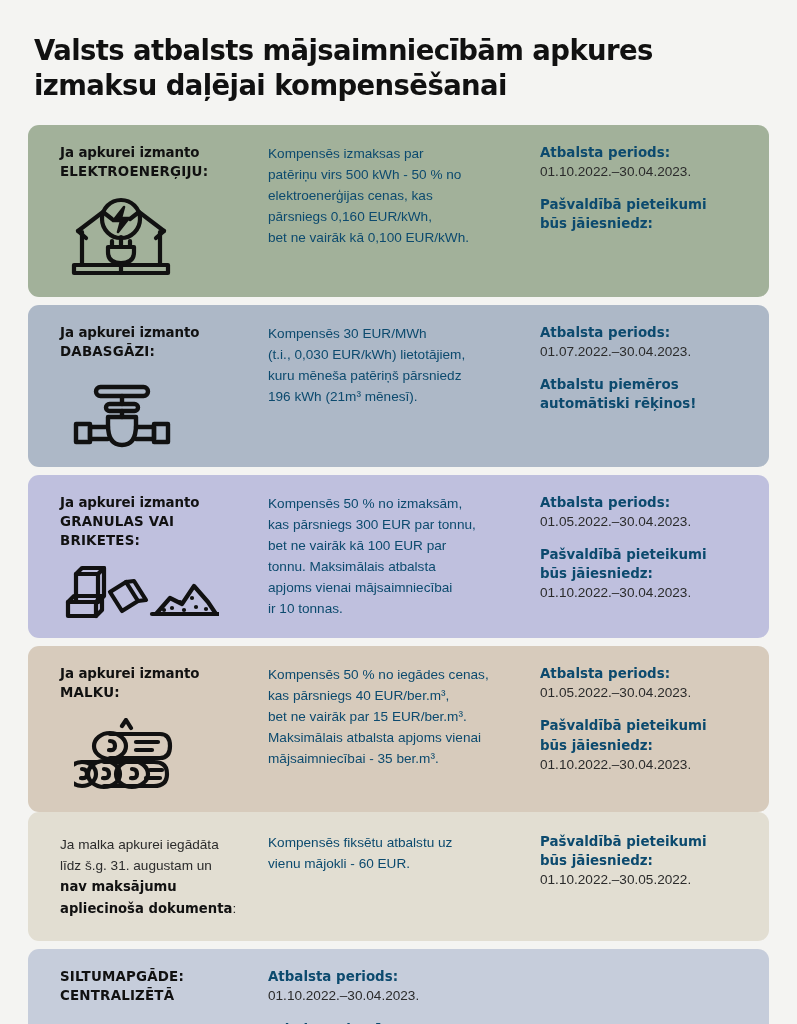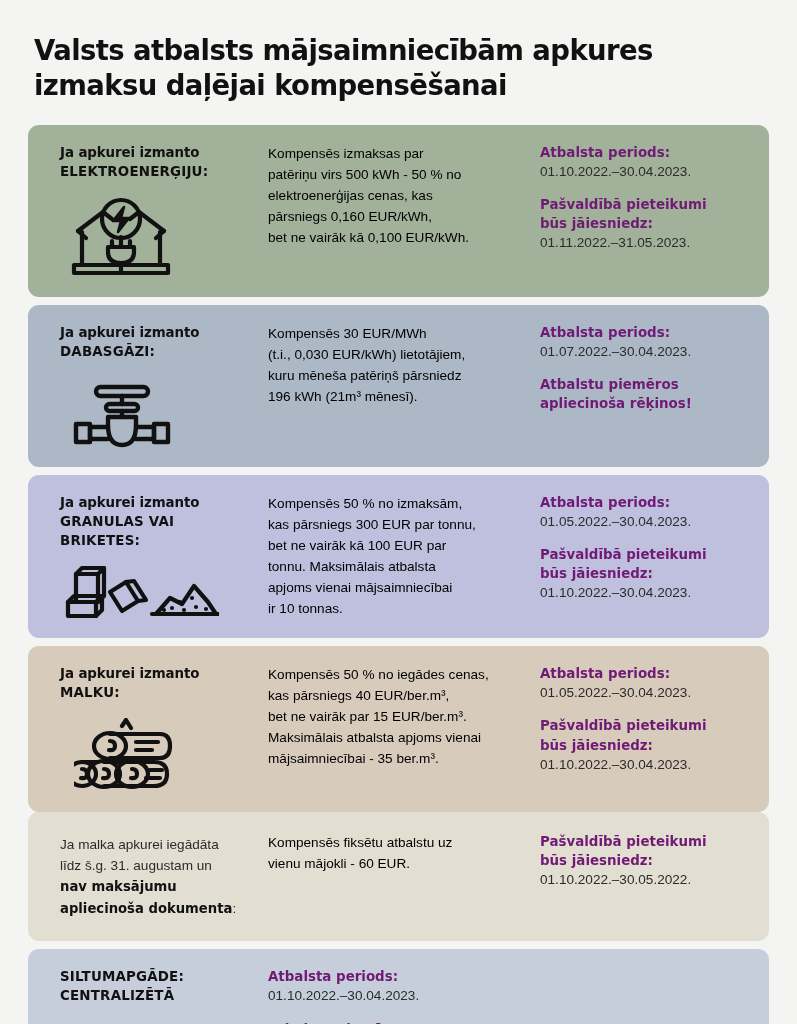--- a/index.html
+++ b/index.html
@@ -66,33 +66,33 @@
     color: #111111;
   }
   .head-line.caps {
     letter-spacing: 0.2px;
   }
 
   .body-text {
     font-family: "Liberation Sans", sans-serif;
     font-size: 13.6px;
     line-height: 1.55;
-    color: #000000;
+    color: #0c4a6e;
     white-space: pre-line;
   }
 
   .right-block { margin-bottom: 13px; }
   .right-block:last-child { margin-bottom: 0; }
 
   .right-label {
     font-family: "DejaVu Sans", sans-serif;
     font-weight: bold;
     font-size: 13.4px;
     line-height: 1.42;
-    color: #701a75;
+    color: #0c4a6e;
     white-space: pre-line;
   }
   .right-value {
     font-family: "Liberation Sans", sans-serif;
     font-size: 13.6px;
     line-height: 1.5;
     color: #2b2b2b;
   }
 
   .icon-wrap {
@@ -158,21 +158,20 @@
 bet ne vairāk kā 0,100 EUR/kWh.</div>
     </div>
     <div class="col-right">
       <div class="right-block">
         <div class="right-label">Atbalsta periods:</div>
         <div class="right-value">01.10.2022.–30.04.2023.</div>
       </div>
       <div class="right-block">
         <div class="right-label">Pašvaldībā pieteikumi
 būs jāiesniedz:</div>
-        <div class="right-value">01.11.2022.–31.05.2023.</div>
       </div>
     </div>
   </div>
 
   <div class="band" style="background:#adb8c7; min-height:148px;">
     <div class="col-left">
       <div class="head-line">Ja apkurei izmanto</div>
       <div class="head-line caps">DABASGĀZI:</div>
       <div class="icon-wrap" style="margin-top:22px;">
         <svg width="108" height="66" viewBox="0 0 108 66">
@@ -196,21 +195,21 @@
 kuru mēneša patēriņš pārsniedz
 196 kWh (21m³ mēnesī).</div>
     </div>
     <div class="col-right">
       <div class="right-block">
         <div class="right-label">Atbalsta periods:</div>
         <div class="right-value">01.07.2022.–30.04.2023.</div>
       </div>
       <div class="right-block">
         <div class="right-label">Atbalstu piemēros
-apliecinoša rēķinos!</div>
+automātiski rēķinos!</div>
       </div>
     </div>
   </div>
 
   <div class="band" style="background:#bfc0de; min-height:148px;">
     <div class="col-left">
       <div class="head-line">Ja apkurei izmanto</div>
       <div class="head-line caps">GRANULAS VAI</div>
       <div class="head-line caps">BRIKETES:</div>
       <div class="icon-wrap" style="margin-top:14px; padding-left:4px;">

